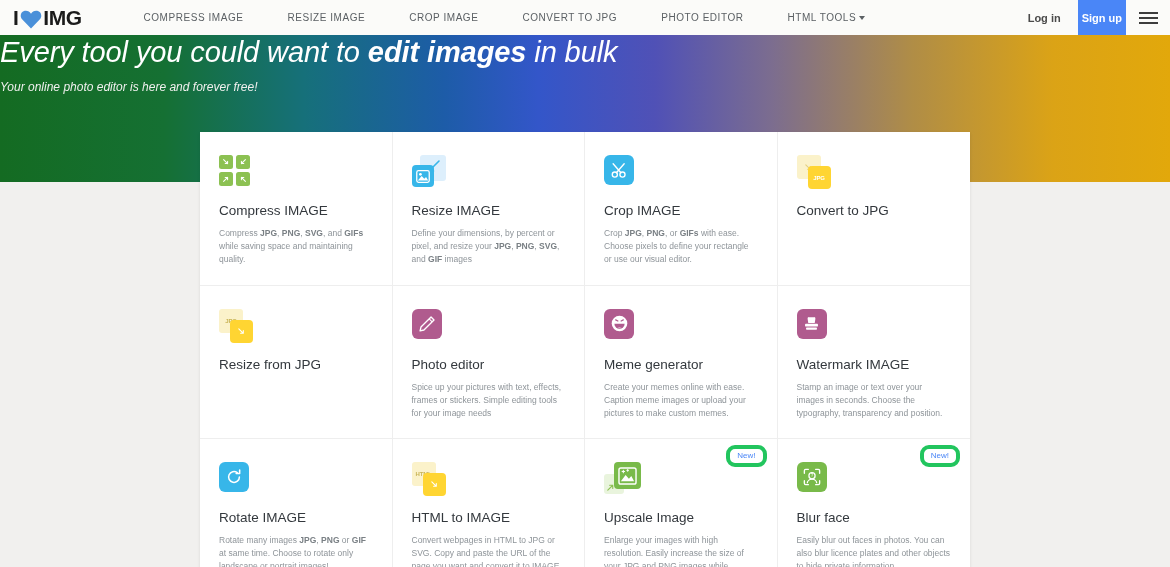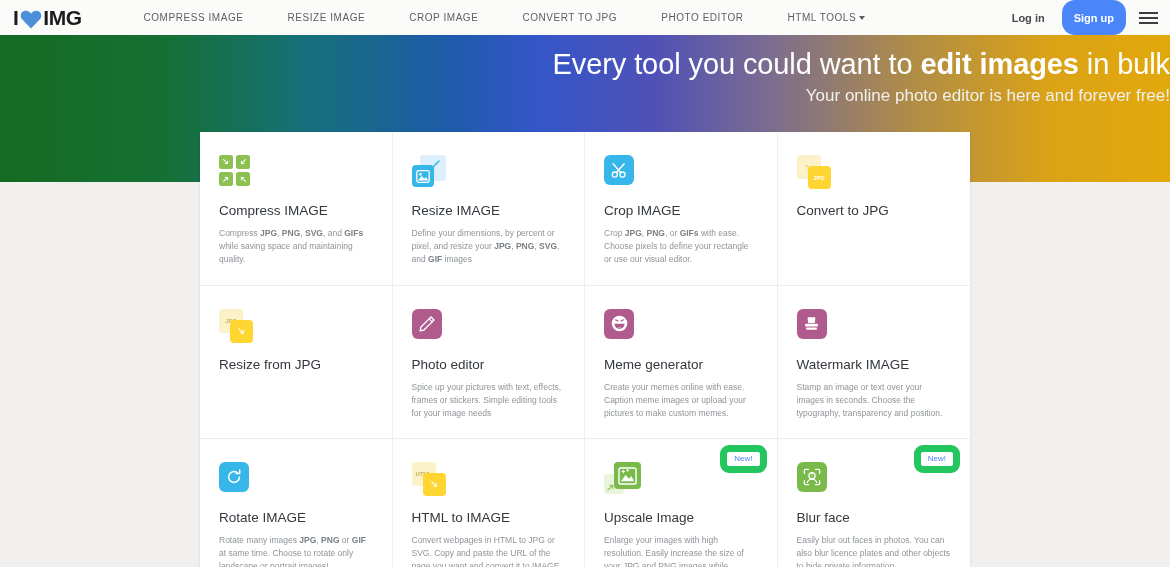--- a/index.html
+++ b/index.html
@@ -69,23 +69,22 @@
     font-size: 11px; font-weight: bold;
     color: #4a4a4a;
     padding: 2px 17px;
     cursor: pointer;
   }
   .signup {
     display: flex; align-items: center;
     font-size: 11px; font-weight: bold;
     color: #ffffff;
     background: #4a86f7;
-    padding: 0 12px;
-    cursor: pointer;
-    border-radius: 13px;
+    padding: 0 4px;
+    cursor: pointer;
   }
   .burger {
     display: flex; flex-direction: column;
     justify-content: center;
     align-items: center;
     gap: 3px;
     width: 44px;
     cursor: pointer;
   }
   .burger span {
@@ -102,35 +101,36 @@
       #146b22 0%,
       #157033 14%,
       #16707a 26%,
       #1d5ca8 38%,
       #3356c9 46%,
       #5051b6 56%,
       #7c6d8f 66%,
       #b08d46 78%,
       #dba316 90%,
       #e2a80b 100%);
-    text-align: right;
-    padding-top: 12px;
+    text-align: left;
+    padding-top: 0;
+    font-style: italic;
   }
   .hero h1 {
     font-size: 29px;
     color: #ffffff;
     font-weight: bold;
     letter-spacing: -0.1px;
     line-height: 1.2;
   }
   .hero h1 .light { font-weight: 400; }
   .hero p {
-    font-size: 17px;
+    font-size: 12px;
     color: #f0f0ee;
-    margin-top: 4px;
+    margin-top: 10px;
     font-weight: 400;
   }
 
   
   .panel-wrap {
     position: absolute;
     left: 0; right: 0;
     top: 132px;
     display: flex;
     justify-content: center;
@@ -164,21 +164,21 @@
     line-height: 1.55;
     color: #8e9499;
     margin-top: 9px;
   }
   .card-desc b { color: #7a8085; font-weight: bold; }
   .badge-new {
     position: absolute;
     top: 6px; right: 10px;
     font-size: 8px;
     color: #4a86f7;
-    border: 7px solid #22c55e;
+    border: 4px solid #22c55e;
     border-radius: 9px;
     padding: 2px 7px 3px 7px;
     background: #fff;
     font-weight: 400;
   }
 
   
   .icon-box { height: 34px; position: relative; }
 
   .compress-grid {

